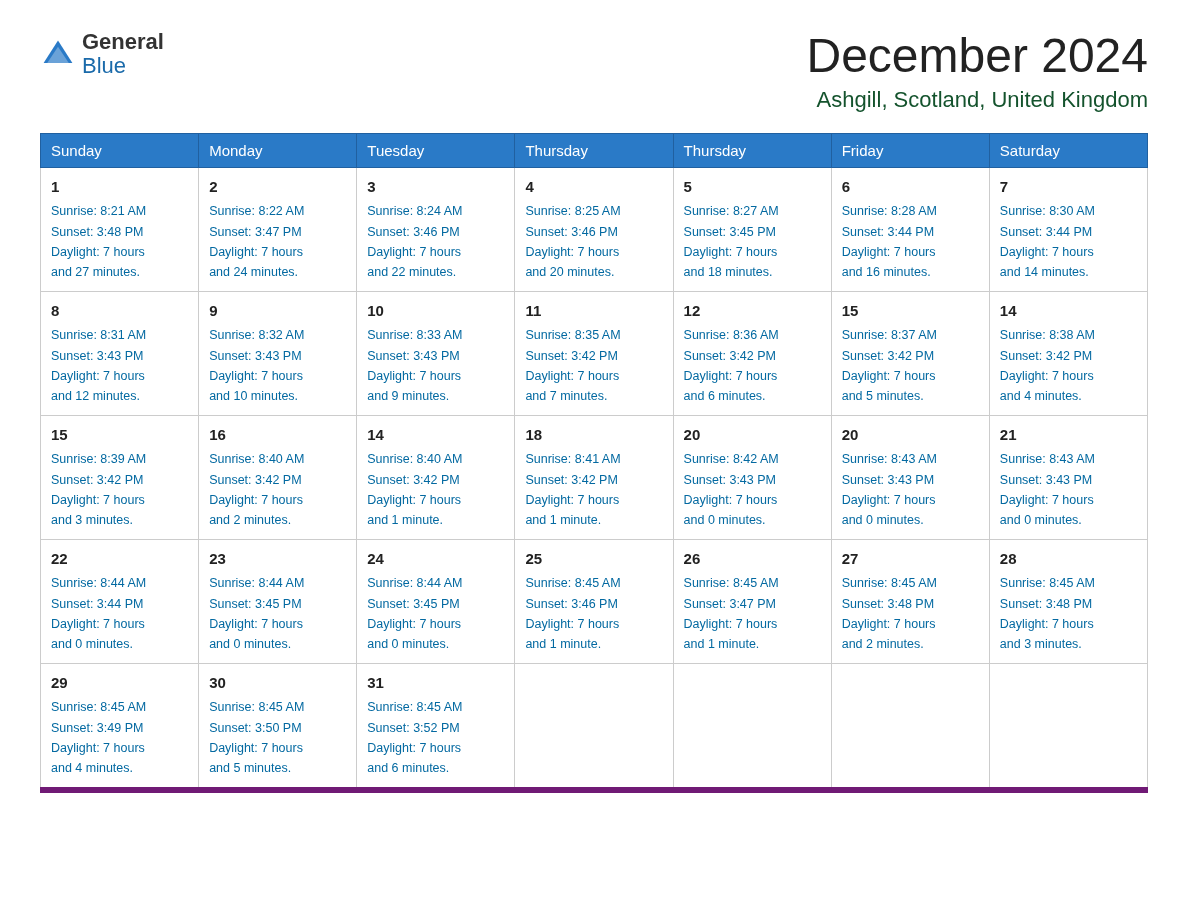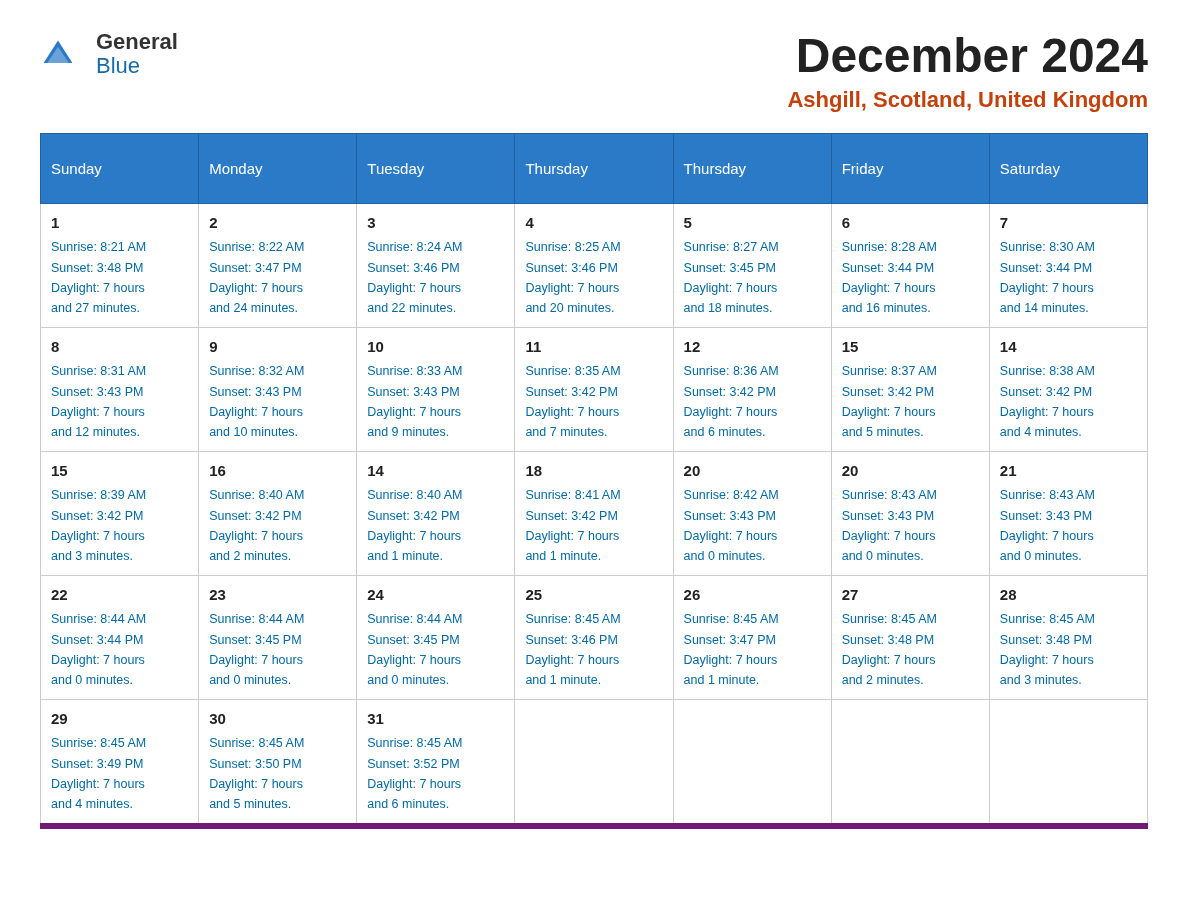--- a/index.html
+++ b/index.html
@@ -12,21 +12,21 @@
     }
     .header-area {
       display: flex;
       justify-content: space-between;
       align-items: flex-start;
       margin-bottom: 20px;
     }
     .logo {
       display: flex;
       align-items: center;
-      gap: 20px;
+      gap: 6px;
     }
     .logo-text {
       display: flex;
       flex-direction: column;
       line-height: 1.1;
     }
     .logo-general {
       font-size: 22px;
       font-weight: bold;
       color: #333;
@@ -38,39 +38,38 @@
     }
     .logo-icon {
       width: 36px;
       height: 36px;
     }
     .title-area {
       text-align: right;
     }
     .month-title {
       font-size: 48px;
-      font-weight: bold;
+      font-weight: normal;
       color: #222;
       line-height: 1.1;
     }
     .location-title {
       font-size: 22px;
-      color: #c2410c;
+      color: #14532d;
       margin-top: 4px;
-      font-weight: bold;
     }
     .calendar {
       width: 100%;
       border-collapse: collapse;
       border: 1px solid #aaa;
     }
     .calendar th {
       background-color: #2a7ac7;
       color: #fff;
-      padding: 26px 10px;
+      padding: 8px 10px;
       font-size: 15px;
       font-weight: normal;
       text-align: left;
       border: 1px solid #2060a0;
     }
     .calendar td {
       vertical-align: top;
       padding: 8px 10px;
       border: 1px solid #ccc;
       width: 14.28%;

